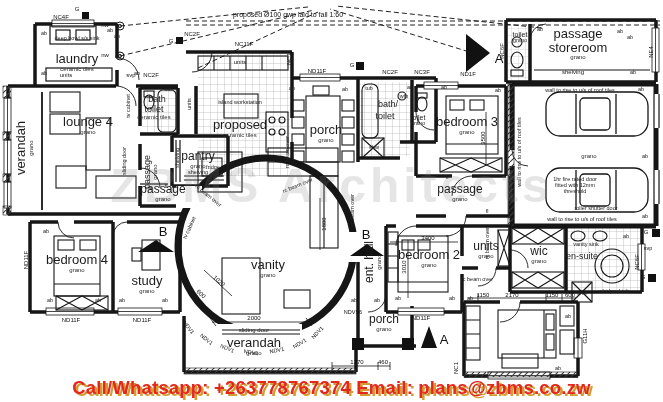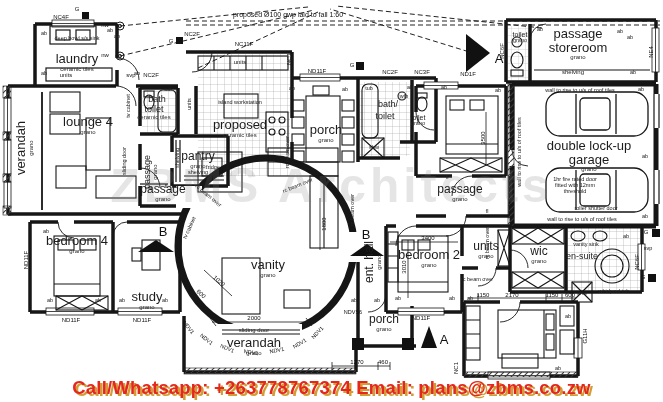--- a/index.html
+++ b/index.html
@@ -355,25 +355,25 @@
       <div class="fin">grano</div>
     </div>
 <div class="lb room" style="left:198px;top:159px">
       <div class="rname">pantry</div>
       <div class="fin">grano</div>
     </div>
 <div class="lb room rm-lg" style="left:240px;top:128px">
       <div class="rname">proposed</div>
       <div class="fin">ceramic tiles</div>
     </div>
-<div class="lb room rm-lg" style="left:77px;top:244px">
+<div class="lb room rm-lg" style="left:77px;top:263px">
       <div class="rname">bedroom 4</div>
       <div class="fin">grano</div>
     </div>
-<div class="lb room rm-lg" style="left:147px;top:300px">
+<div class="lb room rm-lg" style="left:147px;top:284px">
       <div class="rname">study</div>
       <div class="fin">grano</div>
     </div>
 <div class="lb room rm-lg" style="left:268px;top:268px">
       <div class="rname">vanity</div>
       <div class="fin">grano</div>
     </div>
 <div class="lb room rm-lg" style="left:326px;top:133px">
       <div class="rname">porch</div>
       <div class="fin">grano</div>
@@ -381,20 +381,24 @@
 <div class="lb room rm-sm" style="left:388px;top:105px">
       <div class="rname">bath/</div>
     </div>
 <div class="lb room rm-sm" style="left:385px;top:117px">
       <div class="rname">toilet</div>
     </div>
 <div class="lb room rm-xs" style="left:418px;top:121px">
       <div class="rname">toilet</div>
       <div class="fin">grano</div>
     </div>
+<div class="lb room rm-lg" style="left:467px;top:125px">
+      <div class="rname">bedroom 3</div>
+      <div class="fin">grano</div>
+    </div>
 <div class="lb room" style="left:460px;top:192px">
       <div class="rname">passage</div>
       <div class="fin">grano</div>
     </div>
 <div class="lb room rm-lg" style="left:429px;top:258px">
       <div class="rname">bedroom 2</div>
       <div class="fin">grano</div>
     </div>
 <div class="lb room" style="left:372px;top:262px;transform:translate(-50%,-50%) rotate(-90deg)">
       <div class="rname">ent. hall</div>
@@ -421,21 +425,20 @@
     </div>
 <div class="lb room rm-lg" style="left:578px;top:44px">
       <div class="rname wrapw" style="width:78px">passage storeroom</div>
       <div class="fin">grano</div>
     </div>
 <div class="lb room rm-xs" style="left:520px;top:38px">
       <div class="rname">toilet</div>
       <div class="fin">grano</div>
     </div>
 <div class="lb room rm-lg" style="left:589px;top:156px">
-      <div class="rname wrapw" style="width:92px">double lock-up garage</div>
       <div class="fin">grano</div>
     </div>
 
 <div class="lb fx5" style="left:77px;top:39px">deep bowl s/s sink</div>
 <div class="lb fx" style="left:66px;top:75px">units</div>
 <div class="lb fx" style="left:240px;top:62px">units</div>
 <div class="lb fx5" style="left:190px;top:104px;transform:translate(-50%,-50%) rotate(-90deg)">units</div>
 <div class="lb fx5 wrapw" style="left:240px;top:103px;width:44px;white-space:normal">island workstation</div>
 <div class="lb fx5" style="left:213px;top:168px">fridge</div>
 <div class="lb fx5" style="left:178px;top:158px;transform:translate(-50%,-50%) rotate(-90deg)">shelving</div>

